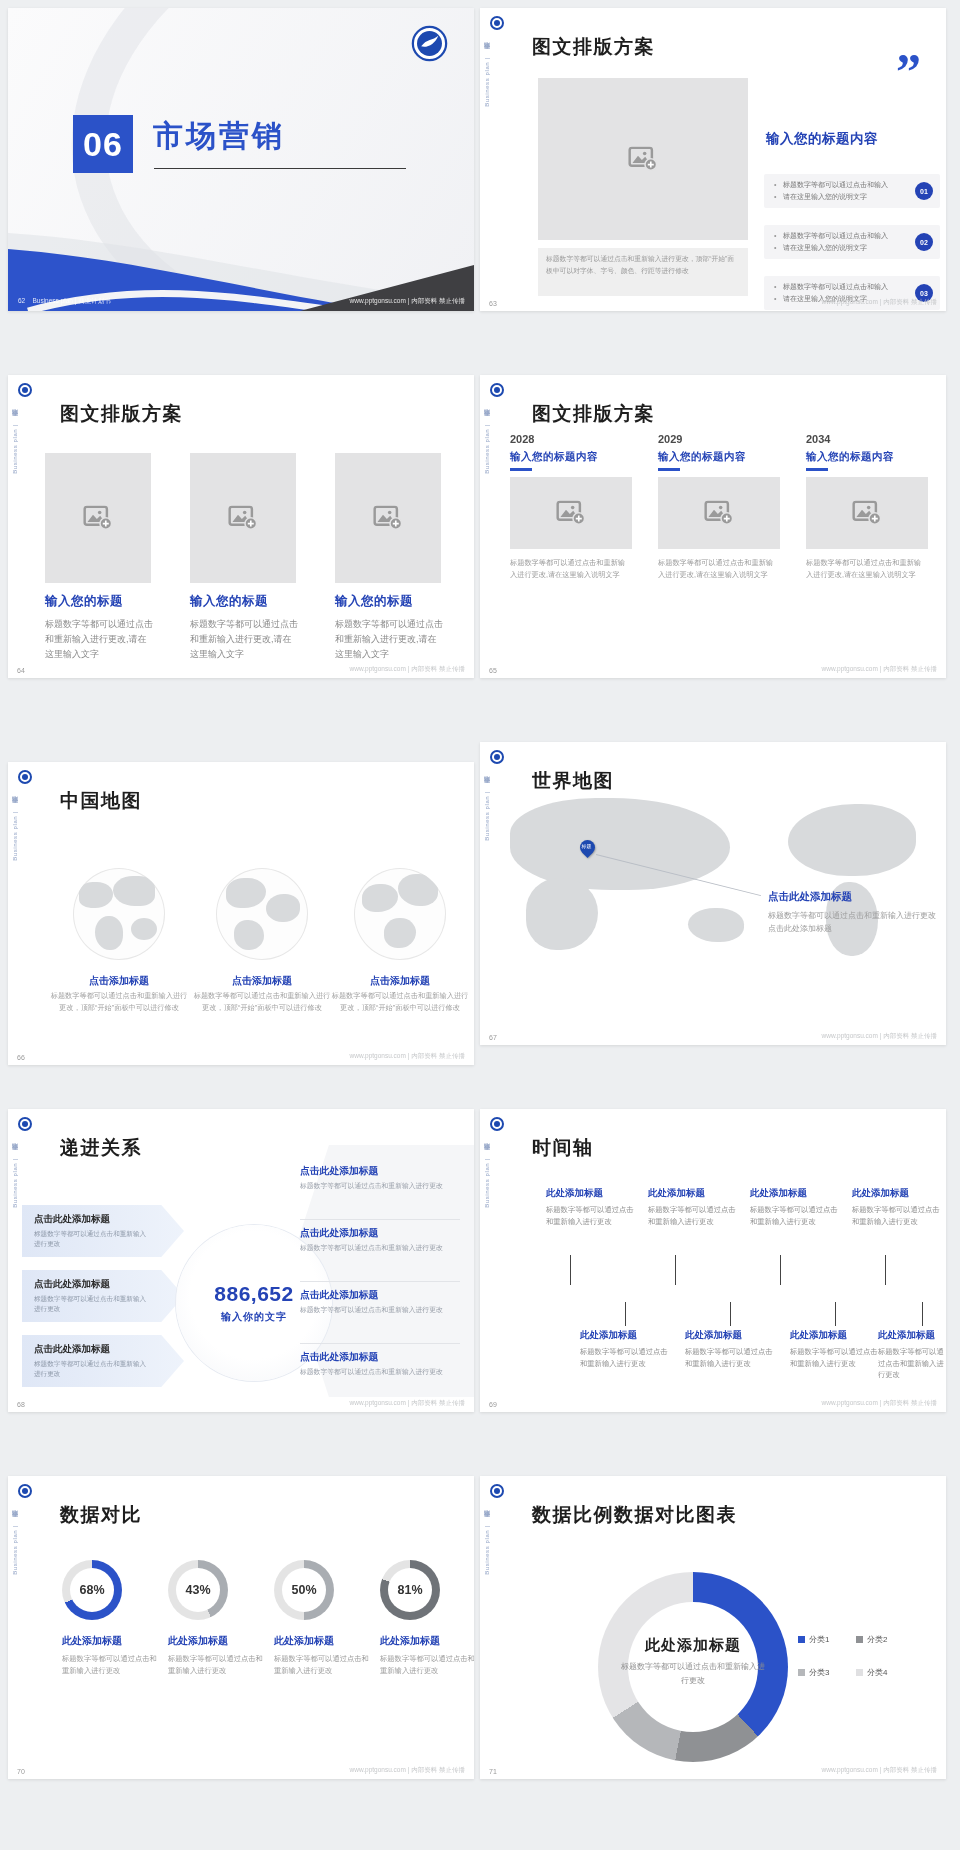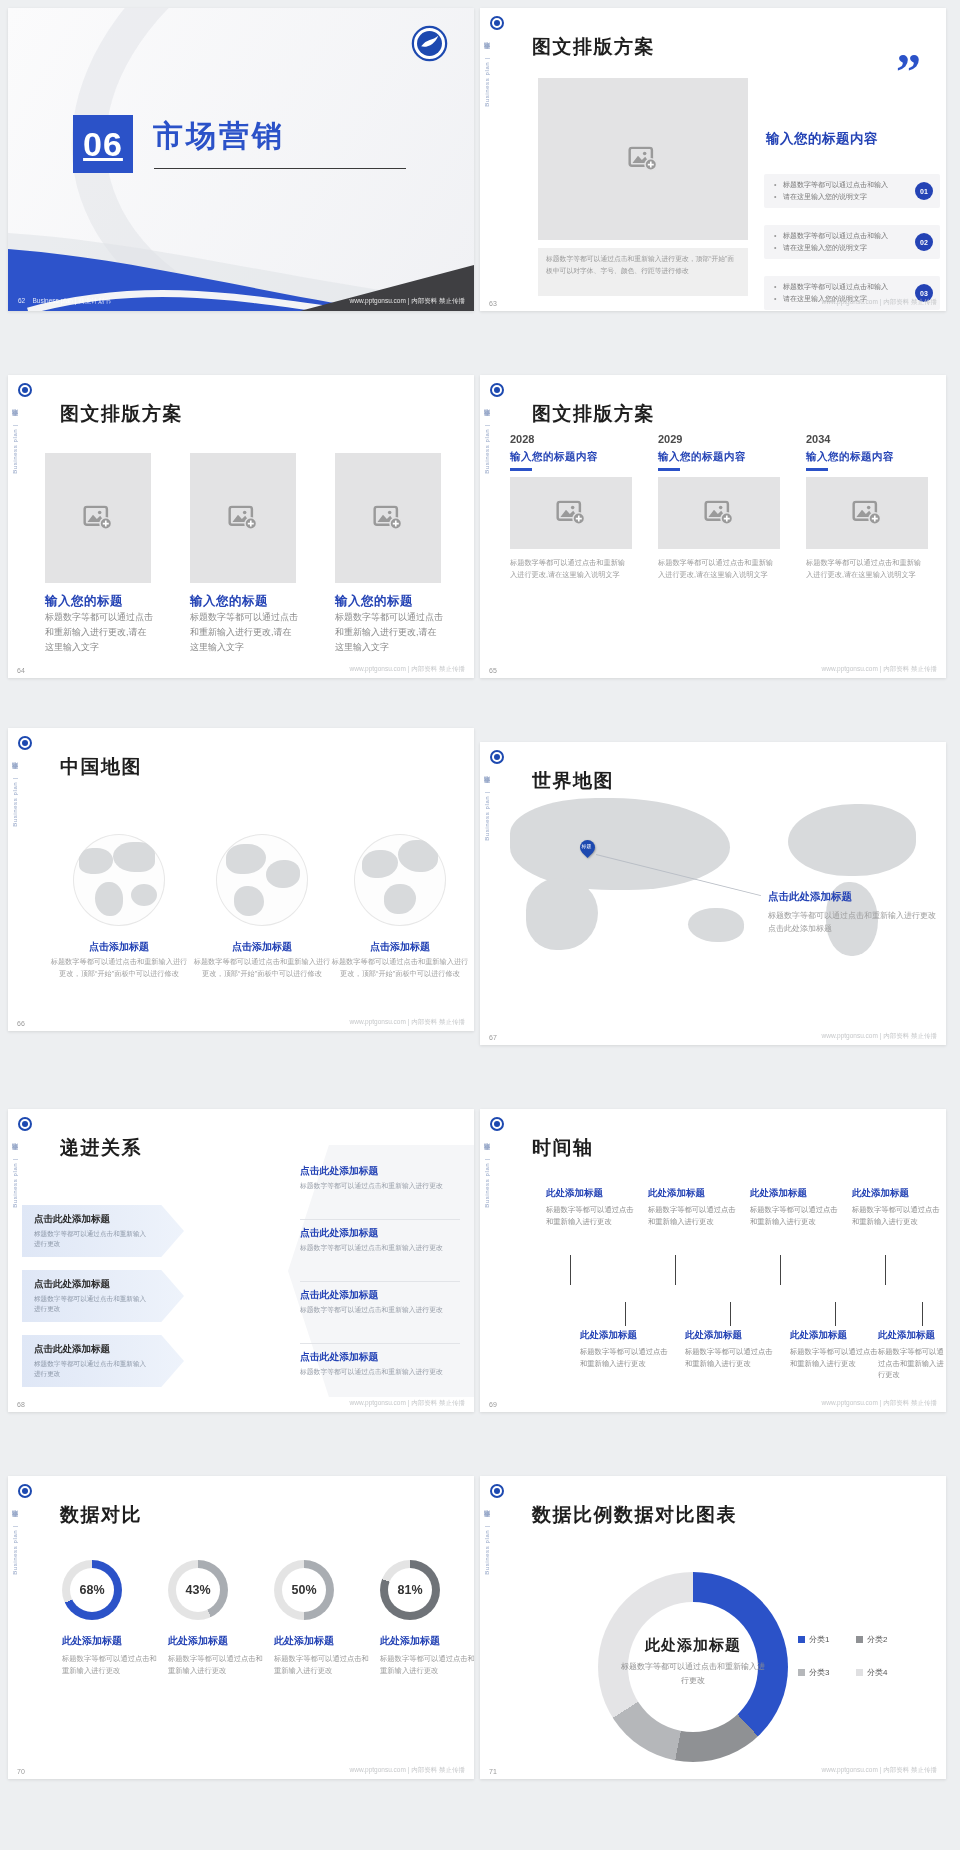--- a/index.html
+++ b/index.html
@@ -19,21 +19,21 @@
   .capbar{position:absolute;background:#efefef;color:#9a9a9a;font-size:6.8px;line-height:1.7;padding:5px 8px;box-sizing:border-box;}
   
   .quote{position:absolute;font-family:"Liberation Serif","DejaVu Serif",serif;font-weight:bold;color:#2b52c8;font-size:50px;line-height:1;}
   .panel-title{position:absolute;font-size:13.5px;font-weight:bold;color:#2443b5;letter-spacing:.5px;}
   .bcard{position:absolute;width:176px;height:34px;background:#f4f4f6;border-radius:2px;padding:5px 30px 0 10px;box-sizing:border-box;}
   .bl{position:relative;padding-left:9px;font-size:7px;color:#777;line-height:1.75;}
   .bl::before{content:"\2022";position:absolute;left:0;top:0;color:#999;}
   .ncirc{position:absolute;right:7px;top:8px;width:18px;height:18px;border-radius:50%;background:#2443b5;color:#fff;font-size:7px;font-weight:bold;display:flex;align-items:center;justify-content:center;}
   
   .coltitle{font-size:12.5px;font-weight:bold;color:#2443b5;letter-spacing:.5px;}
-  .coltext{font-size:9px;color:#8a8a8a;line-height:1.65;}
+  .coltext{font-size:9px;color:#8a8a8a;line-height:1.65;margin-top:7px;}
   .yr-num{font-size:11px;font-weight:bold;color:#4a4a4a;}
   .blueline{width:22px;height:2.5px;background:#2b52c8;margin:4px 0 6px 0;}
   .smalltext{font-size:7.2px;color:#9a9a9a;line-height:1.7;}
   
   .globe{position:absolute;width:92px;height:92px;border-radius:50%;background:#fdfdfd;box-shadow:inset 0 0 0 1px #e7e7e7;overflow:hidden;}
   .land{position:absolute;background:#d8dadc;}
   .glabel{position:absolute;width:140px;text-align:center;font-size:10px;font-weight:bold;color:#2443b5;}
   .gtext{position:absolute;width:142px;text-align:center;font-size:7.2px;color:#9f9f9f;line-height:1.65;}
   .map{position:absolute;left:12px;top:54px;width:442px;height:182px;}
   .pin{position:absolute;width:15px;height:15px;background:#1d49b0;border-radius:50% 50% 50% 0;transform:rotate(-45deg);box-shadow:0 1px 2px rgba(0,0,0,.3);}
@@ -75,21 +75,21 @@
   .dcenter{position:absolute;left:138px;top:160px;width:150px;text-align:center;z-index:2;}
   .dcenter .t{font-size:15px;font-weight:bold;color:#222;letter-spacing:1px;}
   .dcenter .d{font-size:8px;color:#8f8f8f;line-height:1.7;margin-top:5px;}
   .legend{position:absolute;left:318px;top:158px;width:130px;display:grid;grid-template-columns:58px 58px;row-gap:22px;}
   .litem{display:flex;align-items:center;font-size:8px;color:#555;}
   .lsw{width:7px;height:7px;margin-right:4px;display:inline-block;}
   .sw1{background:#2b52c8;} .sw2{background:#8f9194;} .sw3{background:#b5b7ba;} .sw4{background:#e0e0e2;}
   
   .cover{background:linear-gradient(120deg,#fbfbfc,#f0f1f4);}
   .arc{position:absolute;border-radius:50%;border-style:solid;border-color:rgba(205,209,216,.22);}
-  .chapnum{position:absolute;left:65px;top:107px;width:60px;height:58px;background:#2b52c8;color:#fff;font-size:34px;font-weight:bold;display:flex;align-items:center;justify-content:center;letter-spacing:1px;text-decoration:underline;}
+  .chapnum{position:absolute;left:65px;top:107px;width:60px;height:58px;background:#2b52c8;color:#fff;font-size:34px;font-weight:bold;display:flex;align-items:center;justify-content:center;letter-spacing:1px;}
   .ctitle{position:absolute;left:145px;top:108px;font-size:30px;font-weight:bold;color:#2b52c8;letter-spacing:3px;}
   .cline{position:absolute;left:146px;top:160px;width:252px;height:1px;background:#3a3a3a;}
   .cdesc{position:absolute;left:146px;top:172px;width:252px;font-size:10.5px;color:#555;line-height:1.75;text-align:justify;}
   .covfoot-l{position:absolute;left:10px;bottom:5px;font-size:6.5px;color:rgba(255,255,255,.85);z-index:5;}
   .covfoot-r{position:absolute;right:9px;bottom:5px;font-size:6.5px;color:#e4e4e4;z-index:5;}
   .covsvg{position:absolute;left:0;bottom:0;width:466px;height:92px;}
   .clogo{position:absolute;right:26px;top:17px;width:37px;height:37px;}
 </style>
 </head>
 <body>
@@ -230,21 +230,21 @@
         <svg class="phsvg" viewBox="0 0 27 23">
             <use href="#imgph"></use>
           </svg>
       </div>
       <div class="smalltext" style="margin-top:8px">标题数字等都可以通过点击和重新输入进行更改,请在这里输入说明文字</div>
     </div>
     <div class="pgno">65</div>
     <div class="site">www.pptgonsu.com | 内部资料 禁止传播</div>
   </div>
 
-  <div class="slide" style="left:8px;top:728px">
+  <div class="slide" style="left:8px;top:762px">
     <div class="badge"></div>
     <div class="sidetext">Business plan | 商业计划书</div>
     <div class="stitle">中国地图</div>
     <div class="globe" style="left:65px;top:106px">
       <div class="land" style="left:6px;top:14px;width:34px;height:26px;border-radius:46% 54% 60% 40%"></div>
       <div class="land" style="left:40px;top:8px;width:42px;height:30px;border-radius:55% 45% 40% 60%"></div>
       <div class="land" style="left:22px;top:48px;width:28px;height:34px;border-radius:50% 50% 45% 55%"></div>
       <div class="land" style="left:58px;top:50px;width:26px;height:22px;border-radius:50%"></div>
     </div>
     <div class="globe" style="left:208px;top:106px">
@@ -299,20 +299,24 @@
       <div class="t">点击此处添加标题</div>
       <div class="d">标题数字等都可以通过点击和重新输入进行更改</div>
     </div>
     <div class="arrbox" style="top:161px">
       <div class="t">点击此处添加标题</div>
       <div class="d">标题数字等都可以通过点击和重新输入进行更改</div>
     </div>
     <div class="arrbox" style="top:226px">
       <div class="t">点击此处添加标题</div>
       <div class="d">标题数字等都可以通过点击和重新输入进行更改</div>
+    </div>
+    <div class="bigcircle">
+      <div class="bignum">886,652</div>
+      <div class="bignum-label">输入你的文字</div>
     </div>
     <div class="ritem" style="top:56px">
       <div class="t">点击此处添加标题</div>
       <div class="d">标题数字等都可以通过点击和重新输入进行更改</div>
     </div>
     <div class="rdiv" style="top:110px"></div>
     <div class="ritem" style="top:118px">
       <div class="t">点击此处添加标题</div>
       <div class="d">标题数字等都可以通过点击和重新输入进行更改</div>
     </div>

